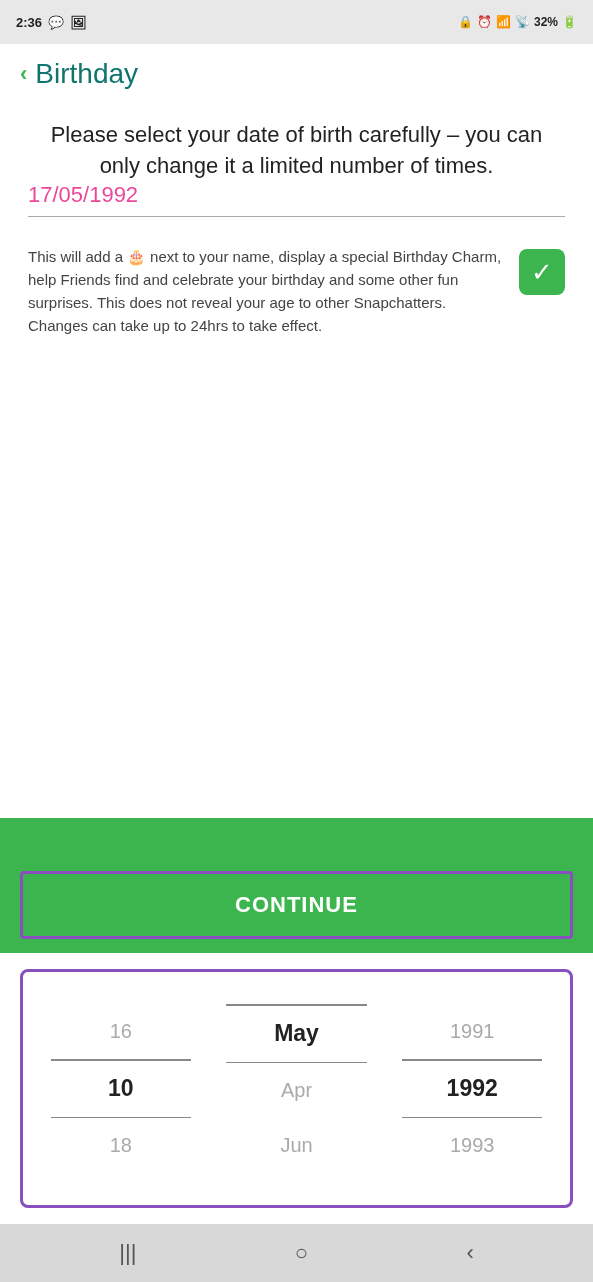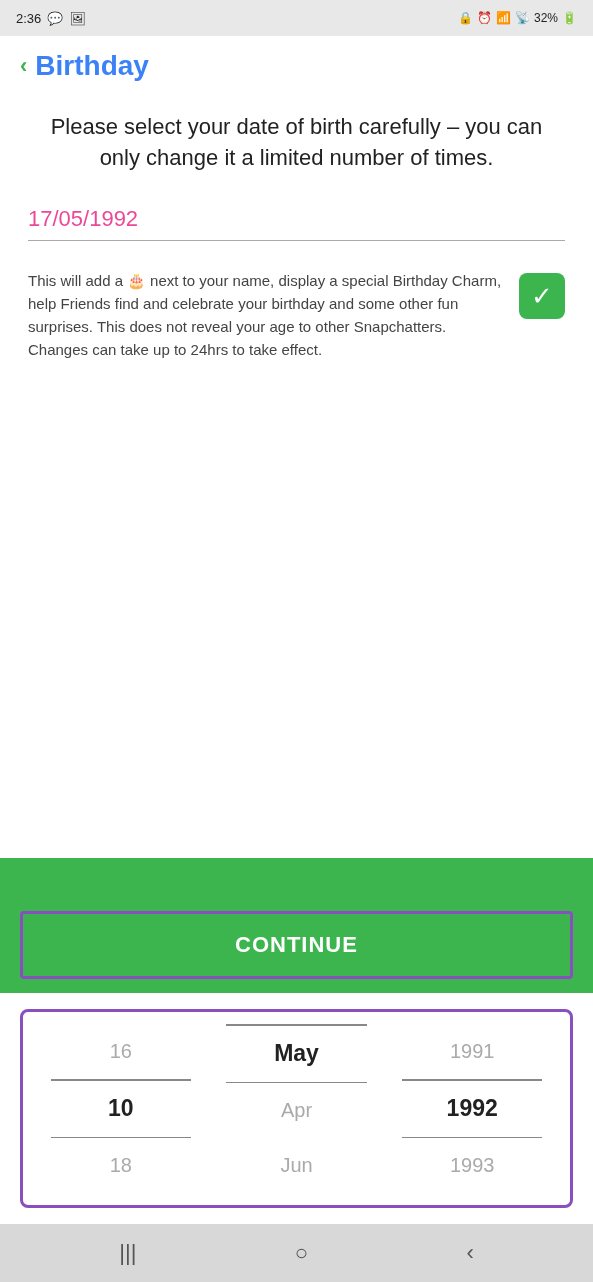--- a/index.html
+++ b/index.html
@@ -9,64 +9,63 @@
       min-height: 1282px;
       background: #fff;
       font-family: 'Helvetica Neue', Helvetica, Arial, sans-serif;
       display: flex;
       flex-direction: column;
     }
 
     
     .status-bar {
       background: #e8e8e8;
-      height: 36px;
+      height: 44px;
       display: flex;
       align-items: center;
       justify-content: space-between;
       padding: 0 16px;
       font-size: 13px;
-      font-weight: 400;
+      font-weight: 700;
       color: #222;
     }
     .status-left { display: flex; align-items: center; gap: 6px; }
     .status-right { display: flex; align-items: center; gap: 4px; font-size: 12px; }
 
     
     .header {
       padding: 14px 20px 10px 20px;
       display: flex;
       align-items: center;
       gap: 8px;
     }
     .back-arrow {
       color: #3cb54e;
       font-size: 22px;
       font-weight: bold;
       cursor: pointer;
       line-height: 1;
     }
     .header-title {
-      color: #3b82f6;
+      color: #0f766e;
       font-size: 28px;
-      font-weight: 700;
+      font-weight: 400;
     }
 
     
     .content {
       flex: 1;
       padding: 20px 28px 0 28px;
     }
 
     .instruction-text {
       font-size: 22px;
       text-align: center;
       color: #222;
       line-height: 1.4;
-      margin-bottom: 32px;
       font-weight: 400;
     }
 
     
     .date-field-container {
       margin-bottom: 28px;
     }
     .date-field {
       font-size: 22px;
       color: #ec4899;
@@ -142,21 +141,21 @@
     
     .date-picker-container {
       border: 3px solid #8a4fbf;
       border-radius: 8px;
       margin: 16px 20px;
       overflow: hidden;
       background: #fff;
     }
     .date-picker {
       display: flex;
-      padding: 12px 10px;
+      padding: 32px 10px;
     }
     .picker-column {
       flex: 1;
       display: flex;
       flex-direction: column;
       align-items: center;
       gap: 0;
     }
     .picker-item {
       padding: 16px 0;

